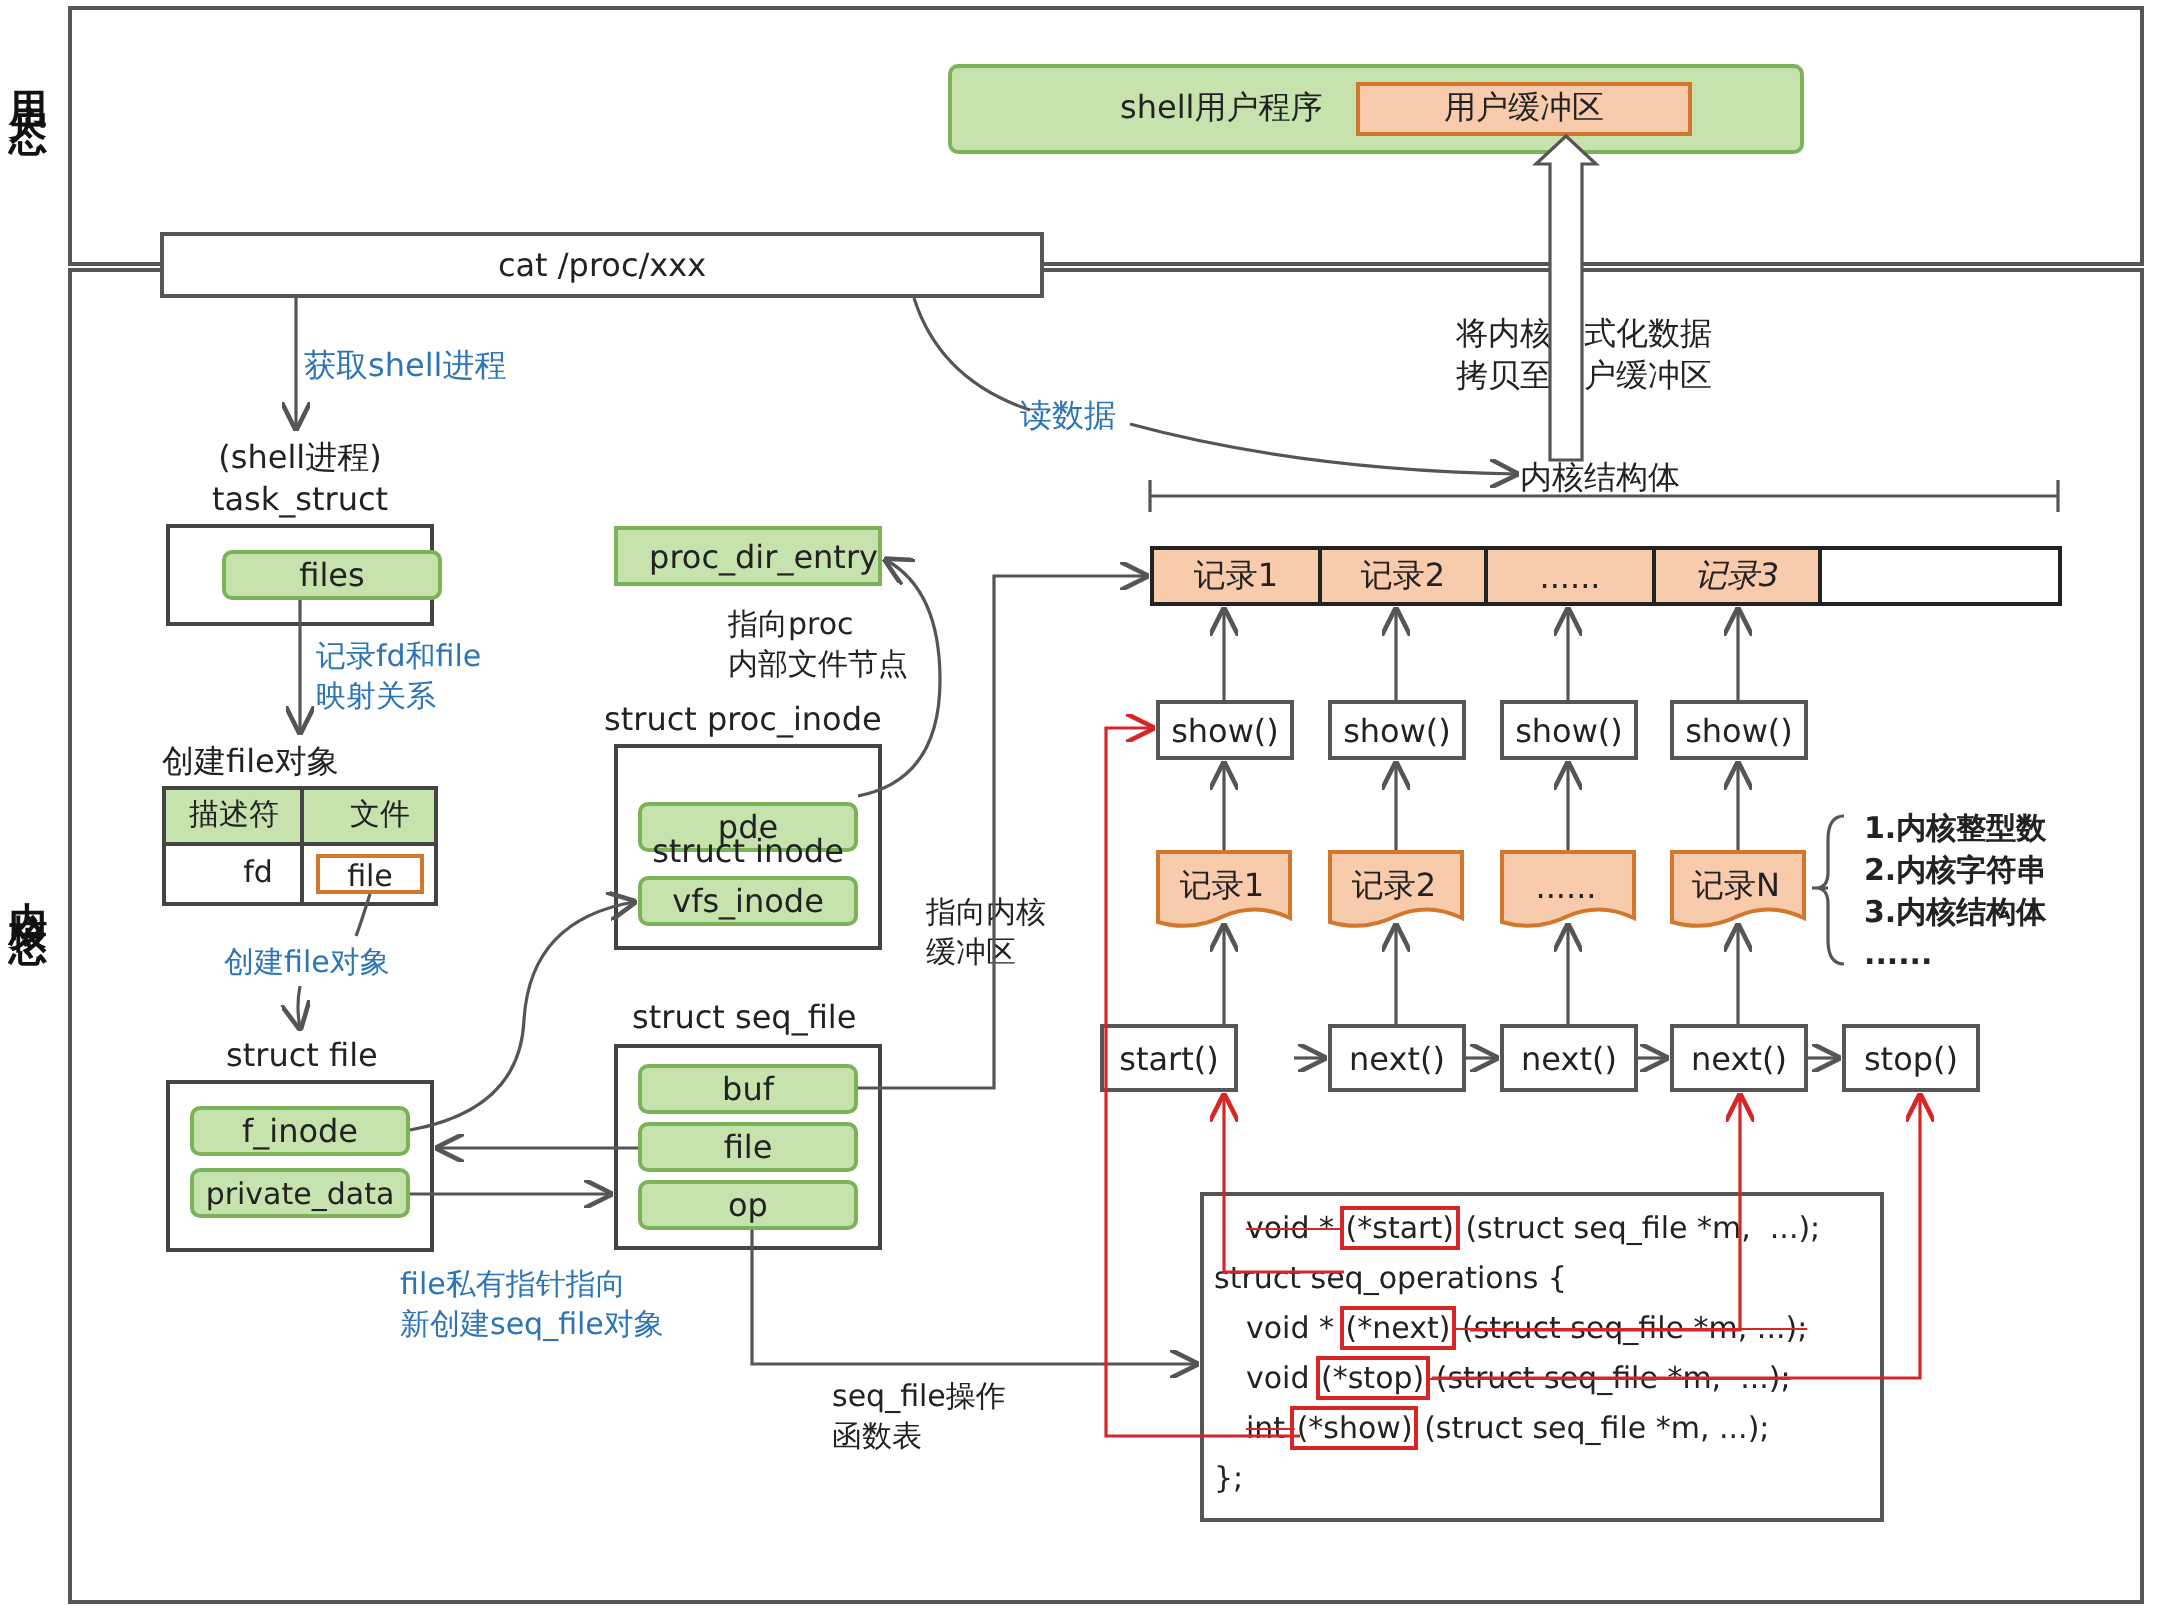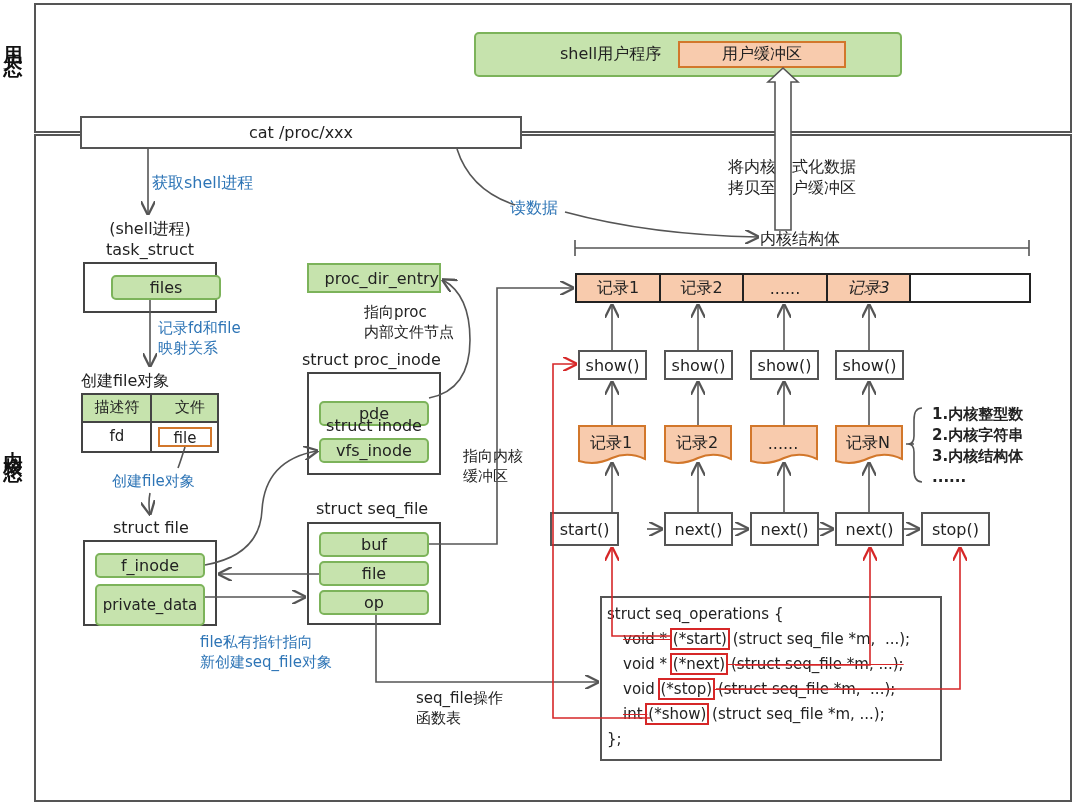--- a/index.html
+++ b/index.html
@@ -74,32 +74,32 @@
   <div>记录fd和file</div>
   <div>映射关系</div>
 </div>
 
 <div class="lbl" style="left:81px; top:370px; font-size:16px;">创建file对象</div>
 <div class="abs" style="left:81px; top:393px; width:138px; height:60px; border:2px solid #444; box-sizing:border-box;">
   <div class="abs" style="left:0; top:0; width:134px; height:28px; background:#c6e3ad; border-bottom:2px solid #444; box-sizing:border-box;"></div>
   <div class="abs center" style="left:0; top:3px; width:68px; font-size:15px;">描述符</div>
   <div class="abs center" style="left:69px; top:3px; width:76px; font-size:15px;">文件</div>
   <div class="abs" style="left:67px; top:0; width:2px; height:56px; background:#444;"></div>
-  <div class="abs center" style="left:0; top:32px; width:68px; font-size:15px;">fd</div>
+  <div class="abs center" style="left:0; top:32px; width:68px; font-size:15px;padding-left:12px;">fd</div>
   <div class="abs center" style="left:75px; top:32px; width:54px; height:20px; line-height:19px; font-size:15px; border:2px solid #d2772b; box-sizing:border-box;">file</div>
 </div>
 
 <div class="lbl blue" style="left:112px; top:471px; font-size:15px;">创建file对象</div>
 
 <div class="lbl" style="left:113px; top:517px; font-size:16px;">struct file</div>
 <div class="box" style="left:83px; top:540px; width:134px; height:86px;"></div>
 <div class="green" style="left:95px; top:553px; width:110px; height:25px;">
   <span>f_inode</span>
 </div>
-<div class="green" style="left:95px; top:584px; width:110px; height:42px; font-size:15px;">
+<div class="green" style="left:95px; top:584px; width:110px; height:25px; font-size:15px;">
   <span>private_data</span>
 </div>
 
 <div class="green sq" style="left:307px; top:263px; width:134px; height:30px;justify-content:flex-end;">
   <span>proc_dir_entry</span>
 </div>
 <div class="lbl" style="left:364px; top:302px; font-size:15px; line-height:20px;">
   <div>指向proc</div>
   <div>内部文件节点</div>
 </div>
@@ -186,24 +186,24 @@
 </div>
 
 <div class="fn" style="left:550px; top:512px; width:69px; height:34px;">start()</div>
 <div class="fn" style="left:664px; top:512px; width:69px; height:34px;">next()</div>
 <div class="fn" style="left:750px; top:512px; width:69px; height:34px;">next()</div>
 <div class="fn" style="left:835px; top:512px; width:69px; height:34px;">next()</div>
 <div class="fn" style="left:921px; top:512px; width:69px; height:34px;">stop()</div>
 
 <div class="box" style="left:600px; top:596px; width:342px; height:165px; border-color:#555;"></div>
 <div class="code" style="left:607px; top:602px;">
+  <div style="padding-left:16px;">
+    <span class="strike" style="white-space: pre;">void * </span><span class="redbox" style="white-space: pre;">(*start)</span><span style="white-space: pre;"> (struct seq_file *m,  ...);</span>
+  </div>
   <div>struct seq_operations {</div>
-  <div style="padding-left:16px;">
-    <span class="strike" style="white-space: pre;">void * </span><span class="redbox" style="white-space: pre;">(*start)</span><span style="white-space: pre;"> (struct seq_file *m,  ...);</span>
-  </div>
   <div style="padding-left:16px;">
     <span style="white-space: pre;">void * </span><span class="redbox" style="white-space: pre; margin-top: 40px;">(*next)</span><span class="strike" style="white-space: pre;"> (struct seq_file *m, ...);</span>
   </div>
   <div style="padding-left:16px;">
     <span style="white-space: pre;">void </span><span class="redbox" style="white-space: pre;">(*stop)</span><span class="strike" style="white-space: pre;"> (struct seq_file *m,  ...);</span>
   </div>
   <div style="padding-left:16px;">
     <span class="strike" style="white-space: pre;">int </span><span class="redbox" style="white-space: pre;">(*show)</span><span style="white-space: pre;"> (struct seq_file *m, ...);</span>
   </div>
   <div>};</div>

